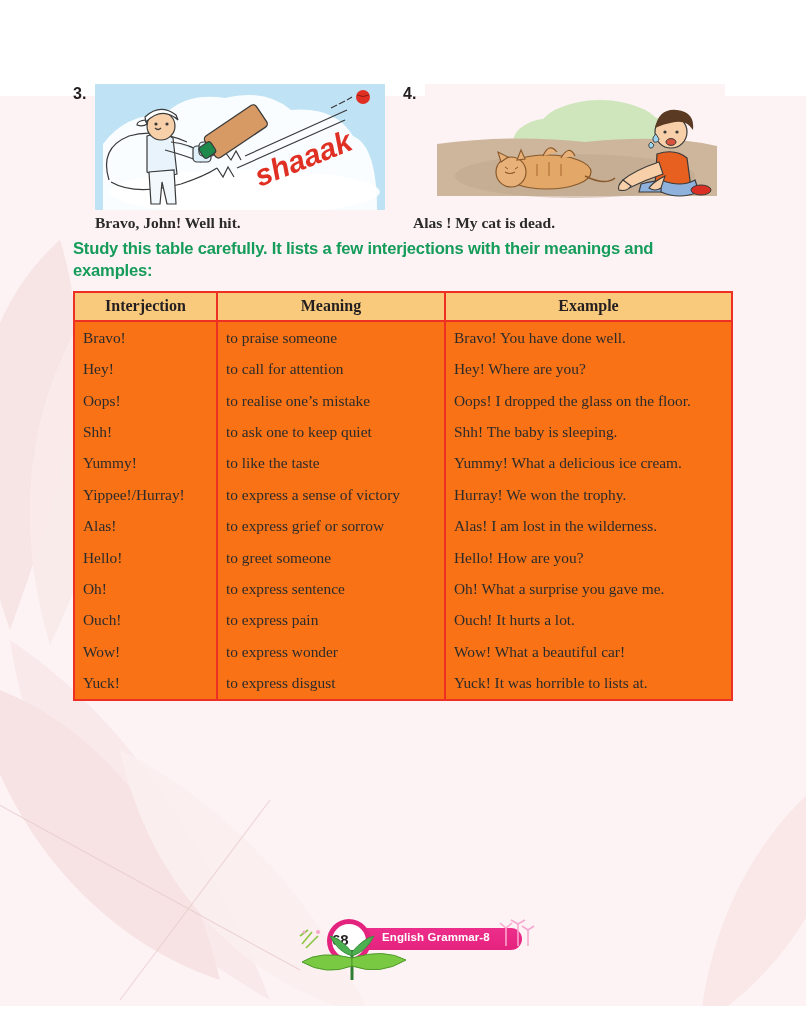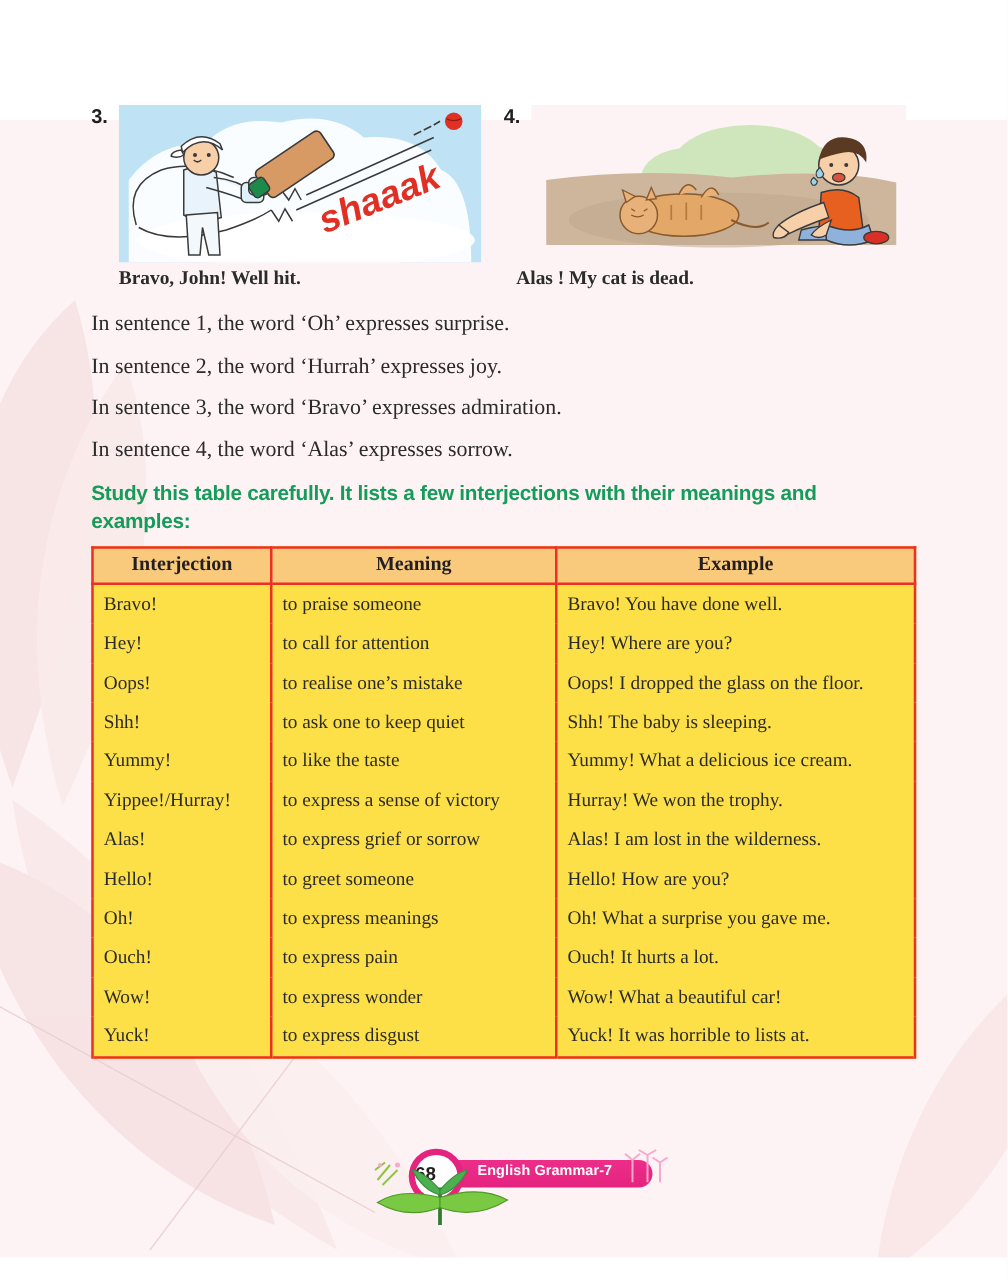--- a/index.html
+++ b/index.html
@@ -104,21 +104,21 @@
     margin-bottom: 8px;
     width: 662px;
   }
 
   
   table.interjections {
     border-collapse: collapse;
     width: 658px;
     table-layout: fixed;
     border: 2px solid #ed2f24;
-    background: #fde047;
+    background: #f97316;
   }
   table.interjections th {
     background: #f9c97c;
     border: 2px solid #ed2f24;
     font-family: "Liberation Serif", serif;
     font-weight: bold;
     font-size: 16px;
     color: #231f20;
     text-align: center;
     padding: 5px 4px 6px 4px;
@@ -343,26 +343,20 @@
 
     <div class="fig-row">
       <div class="fig-block left">
         <div class="cap left">Bravo, John! Well hit.</div>
       </div>
       <div class="fig-block right">
         <div class="cap right">Alas ! My cat is dead.</div>
       </div>
     </div>
 
-    <div class="sentences">
-      <div class="sentence">In sentence 1, the word ‘Oh’ expresses surprise.</div>
-      <div class="sentence">In sentence 2, the word ‘Hurrah’ expresses joy.</div>
-      <div class="sentence">In sentence 3, the word  ‘Bravo’ expresses admiration.</div>
-      <div class="sentence">In sentence 4, the word ‘Alas’ expresses sorrow.</div>
-    </div>
 
     <div class="heading">Study this table carefully. It lists a few interjections with their meanings and examples:</div>
 
     <table class="interjections">
       <colgroup>
           <col class="c1">
           <col class="c2">
           <col class="c3">
         </colgroup>
       <thead>
@@ -408,21 +402,21 @@
           <td>to express grief or sorrow</td>
           <td>Alas! I am lost in the wilderness.</td>
         </tr>
         <tr>
           <td>Hello!</td>
           <td>to greet someone</td>
           <td>Hello! How are you?</td>
         </tr>
         <tr>
           <td>Oh!</td>
-          <td>to express meanings</td>
+          <td>to express sentence</td>
           <td>Oh! What a surprise you gave me.</td>
         </tr>
         <tr>
           <td>Ouch!</td>
           <td>to express pain</td>
           <td>Ouch! It hurts a lot.</td>
         </tr>
         <tr>
           <td>Wow!</td>
           <td>to express wonder</td>
@@ -432,21 +426,21 @@
           <td>Yuck!</td>
           <td>to express disgust</td>
           <td>Yuck! It was horrible to lists at.</td>
         </tr>
       </tbody>
     </table>
   </div>
 
   <div id="footer">
     <div class="banner"></div>
-    <div class="banner-label">English Grammar-7</div>
+    <div class="banner-label">English Grammar-8</div>
 
     <svg class="petal" style="left:298px; top:6px;" width="28" height="32" viewBox="0 0 28 32">
       <g stroke="#8cc63f" stroke-width="1.6" fill="none">
         <path d="M4 20 L 14 8"></path>
           <path d="M8 24 L 20 12"></path>
           <path d="M2 12 L 10 6"></path>
       </g>
       <circle cx="20" cy="8" r="2" fill="#f7a8cd"></circle>
       <circle cx="6" cy="8" r="1.6" fill="#f7a8cd"></circle>
     </svg>

